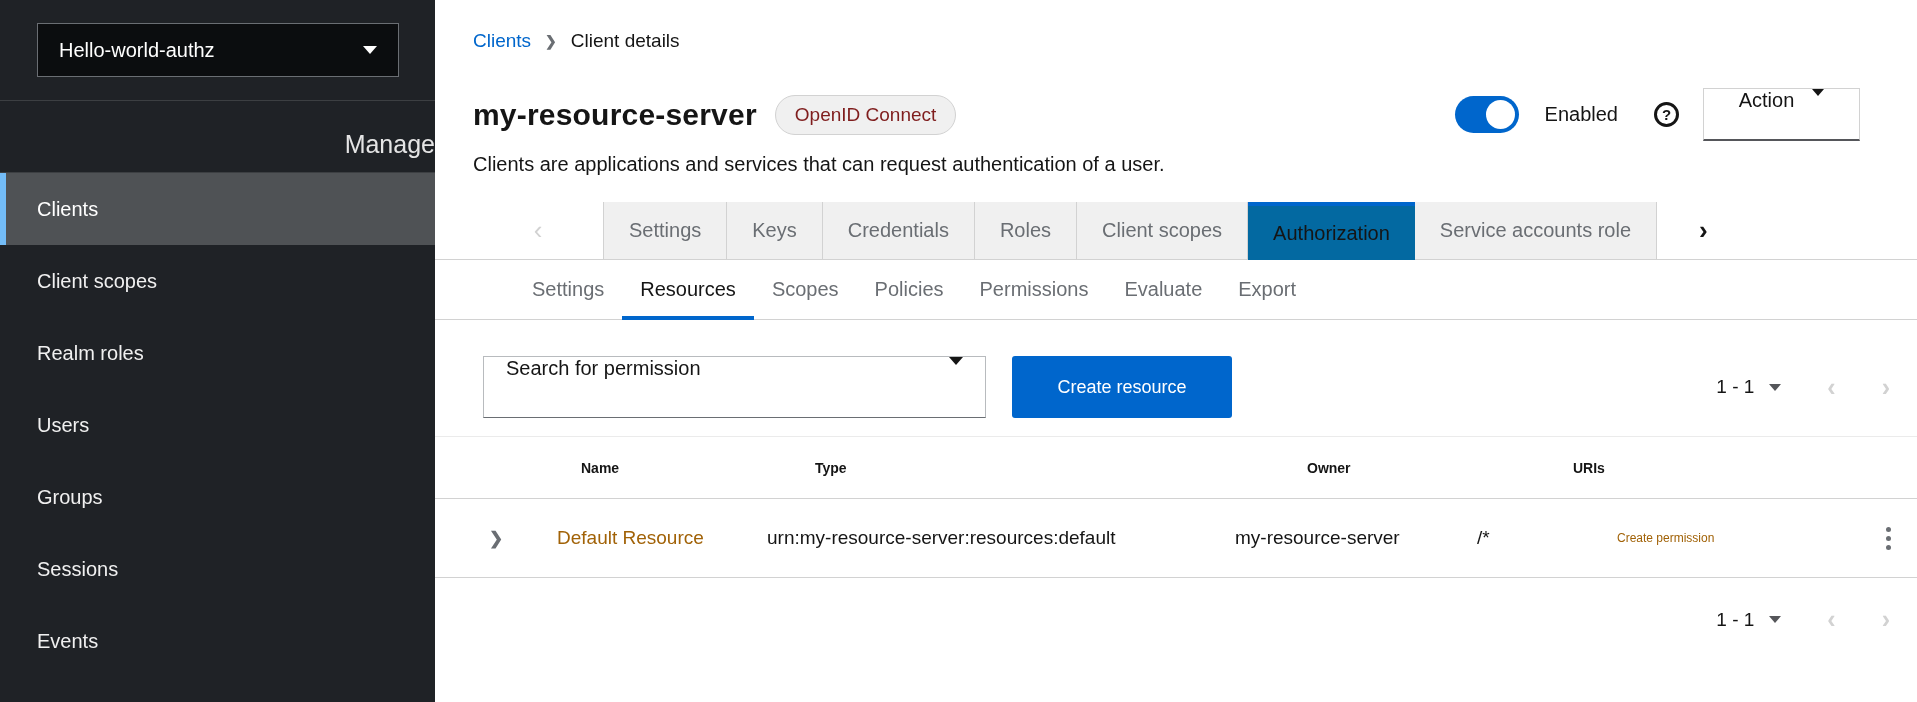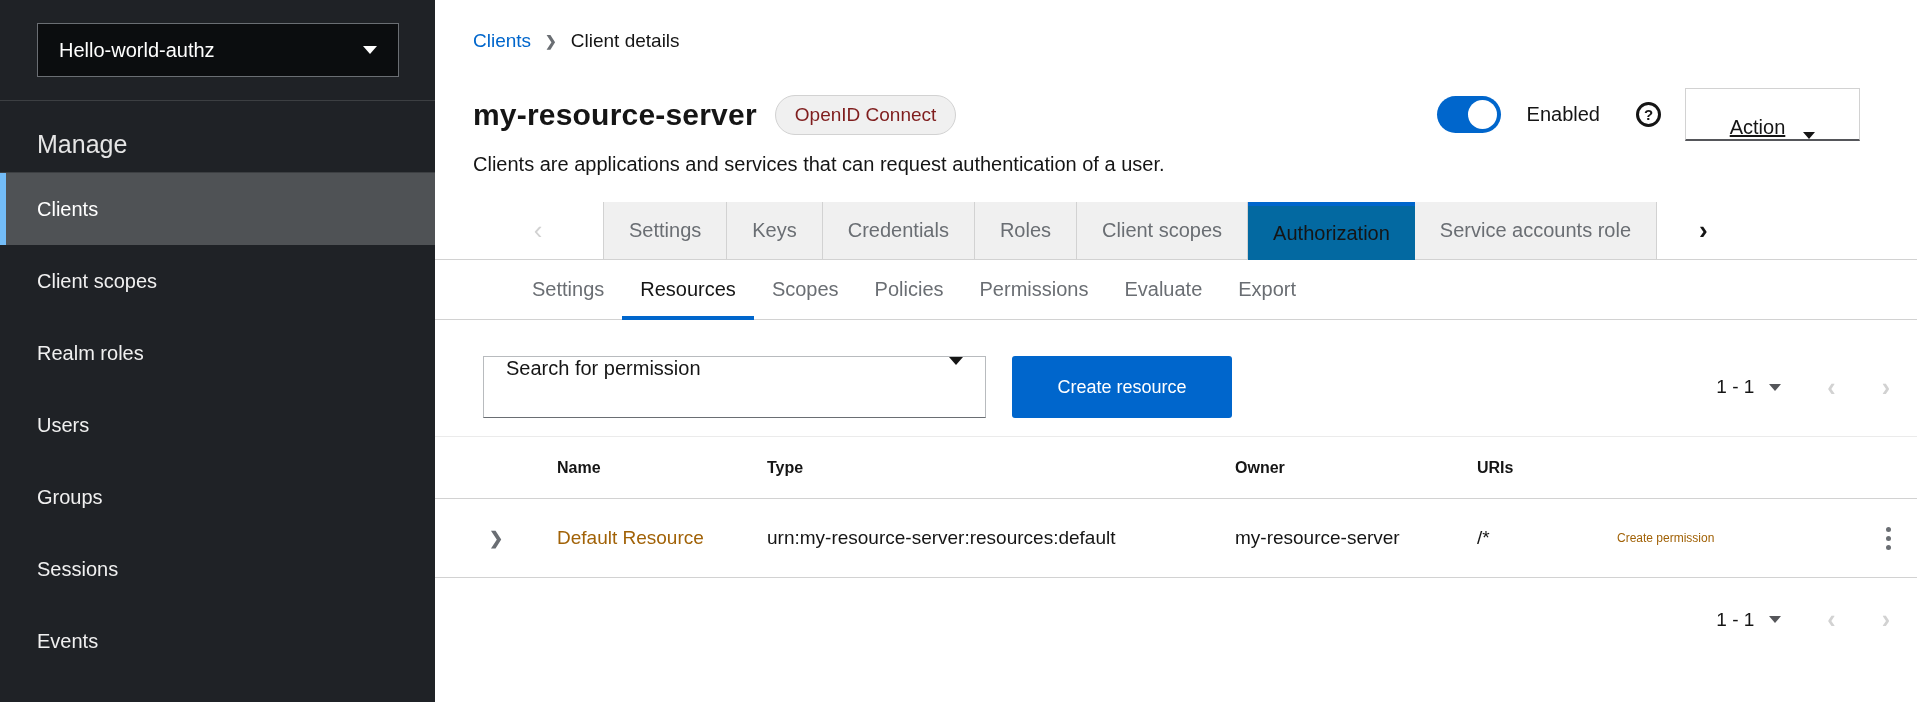--- a/index.html
+++ b/index.html
@@ -1,20 +1,20 @@
 <!DOCTYPE html>
 <html><head>
 <meta charset="utf-8">
 <style>
   * { margin:0; padding:0; box-sizing:border-box; }
   html,body { width:1917px; height:702px; }
   .page { display:flex; width:1917px; height:702px; font-family:"Liberation Sans",sans-serif; background:#fff; overflow:hidden; }
 
   
-  .sidebar { width:435px; flex:none; background:#1f2226; color:#fff; }
+  .sidebar { width:435px; flex:none; background:#1f2226; color:#fff;text-align:right; }
   .realm-section { height:101px; border-bottom:1px solid #3c3f42; padding:23px 0 0 37px; }
   .realm-box { width:362px; height:54px; background:#0b0d0f; border:1px solid #6a6e73;
     display:flex; align-items:center; justify-content:space-between; padding:0 21px; font-size:20px; color:#fff; cursor:pointer; }
   .caret-down { width:0; height:0; border-left:7px solid transparent; border-right:7px solid transparent; border-top:8px solid currentColor; }
   .caret-down.sm { border-left-width:6px; border-right-width:6px; border-top-width:7px; }
   .manage-block { padding:29px 0 0 37px; height:72px; border-bottom:1px solid #3c3f42; }
   .manage-label { font-size:25px; color:#e5e5e5; }
   .nav-item { height:72px; display:flex; align-items:center; padding-left:31px; border-left:6px solid transparent;
     font-size:20px; color:#f0f0f0; cursor:pointer; }
   .nav-item.active { background:#4f5255; border-left-color:#73bcf7; color:#fff; }
@@ -30,22 +30,22 @@
   .header-row { margin:36px 57px 0 38px; display:flex; align-items:center; }
   .page-title { font-size:30px; font-weight:700; color:#151515; letter-spacing:0.2px; }
   .badge { margin-left:18px; background:#f0f0f0; border:1px solid #d2d2d2; border-radius:21px;
     padding:8px 19px; font-size:19px; color:#7f1d1d; white-space:nowrap; }
   .header-right { margin-left:auto; display:flex; align-items:center; }
   .switch { width:64px; height:37px; border-radius:19px; background:#0066cc; position:relative; cursor:pointer; flex:none; }
   .switch-knob { position:absolute; top:4px; right:4px; width:29px; height:29px; border-radius:50%; background:#fff; }
   .enabled-label { margin-left:26px; font-size:20px; color:#151515; }
   .help-icon { margin-left:36px; width:25px; height:25px; border-radius:50%; border:3px solid #151515;
     display:flex; align-items:center; justify-content:center; font-size:15px; font-weight:700; color:#151515; cursor:pointer; }
-  .action-btn { margin-left:24px; width:175px; height:53px; background:#fff; border:1px solid #d2d2d2; border-bottom:2px solid #55565a;
-    display:flex; align-items:flex-end; justify-content:center; gap:18px; font-size:20px; color:#151515; cursor:pointer;text-decoration:underline; }
+  .action-btn { margin-left:24px; width:157px; height:53px; background:#fff; border:1px solid #d2d2d2; border-bottom:2px solid #55565a;
+    display:flex; align-items:flex-start; justify-content:center; gap:18px; font-size:20px; color:#151515; cursor:pointer; }
 
   .description { margin:12px 0 0 38px; font-size:20px; color:#151515; }
 
   .tabs-row { margin-top:26px; height:58px; display:flex; align-items:stretch; border-bottom:1px solid #d2d2d2; padding-left:38px; }
   .tab-scroll-left { width:130px; display:flex; align-items:center; justify-content:center; color:#d2d2d2; font-size:26px; cursor:pointer; }
   .tab { padding:0 25px; background:#f0f0f0; border-right:1px solid #d2d2d2; display:flex; align-items:center;
     font-size:20px; color:#6a6e73; white-space:nowrap; cursor:pointer; }
   .tab.first { border-left:1px solid #d2d2d2; }
   .tab.active { background:#0369a1; border-top:4px solid #0066cc; border-right:none; color:#151515; margin-bottom:-1px; z-index:1; }
   .tab.truncated { max-width:247px; overflow:hidden; }
@@ -62,21 +62,21 @@
   .create-btn { margin-left:26px; width:220px; height:62px; background:#0066cc; border:none; border-radius:3px;
     color:#fff; font-size:18px; font-family:inherit; display:flex; align-items:center; justify-content:center; cursor:pointer; }
   .pagination { margin-left:auto; display:flex; font-size:19px; color:#151515; }
   .pag-toggle { display:flex; align-items:center; gap:15px; cursor:pointer; color:#151515; }
   .pag-toggle .caret-down { color:#55565a; }
   .pag-nav { display:flex; align-items:center; }
   .pag-chevron { margin-left:46px; color:#d2d2d2; font-size:25px; font-weight:700; cursor:pointer; line-height:1; }
 
   .table { margin-top:18px; }
   .thead, .trow { display:grid; grid-template-columns:122px 210px 468px 242px 140px 243px 1fr; align-items:center; }
-  .thead { height:63px; border-top:1px solid #ebebeb; border-bottom:1px solid #d2d2d2; font-size:16px; font-weight:700; color:#151515; }
+  .thead { height:63px; border-top:1px solid #ebebeb; border-bottom:1px solid #d2d2d2; font-size:14px; font-weight:700; color:#151515;gap:24px; }
   .trow { height:79px; border-bottom:1px solid #d2d2d2; font-size:19px; color:#151515; }
   .cell-expand { display:flex; justify-content:center; color:#6a6e73; font-size:17px; font-weight:700; cursor:pointer; }
   .link { color:#a16207; cursor:pointer;text-align:center; }
   .row-action { font-size:12px; }
   .cell-kebab { display:flex; justify-content:center; cursor:pointer; }
   .kebab { display:flex; flex-direction:column; gap:4px; }
   .kebab span { width:5px; height:5px; border-radius:50%; background:#6a6e73; }
 
   .footer-pagination { margin:29px 27px 0 0; display:flex; justify-content:flex-end; }
 </style>

